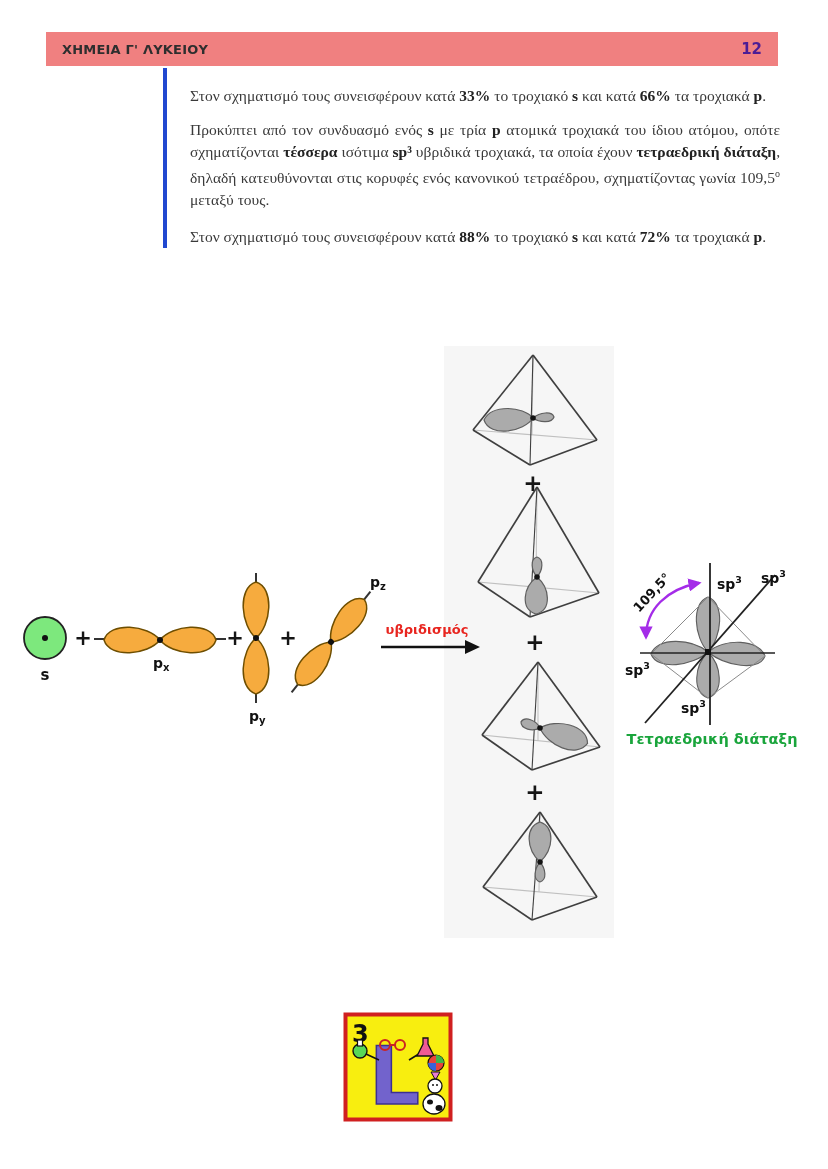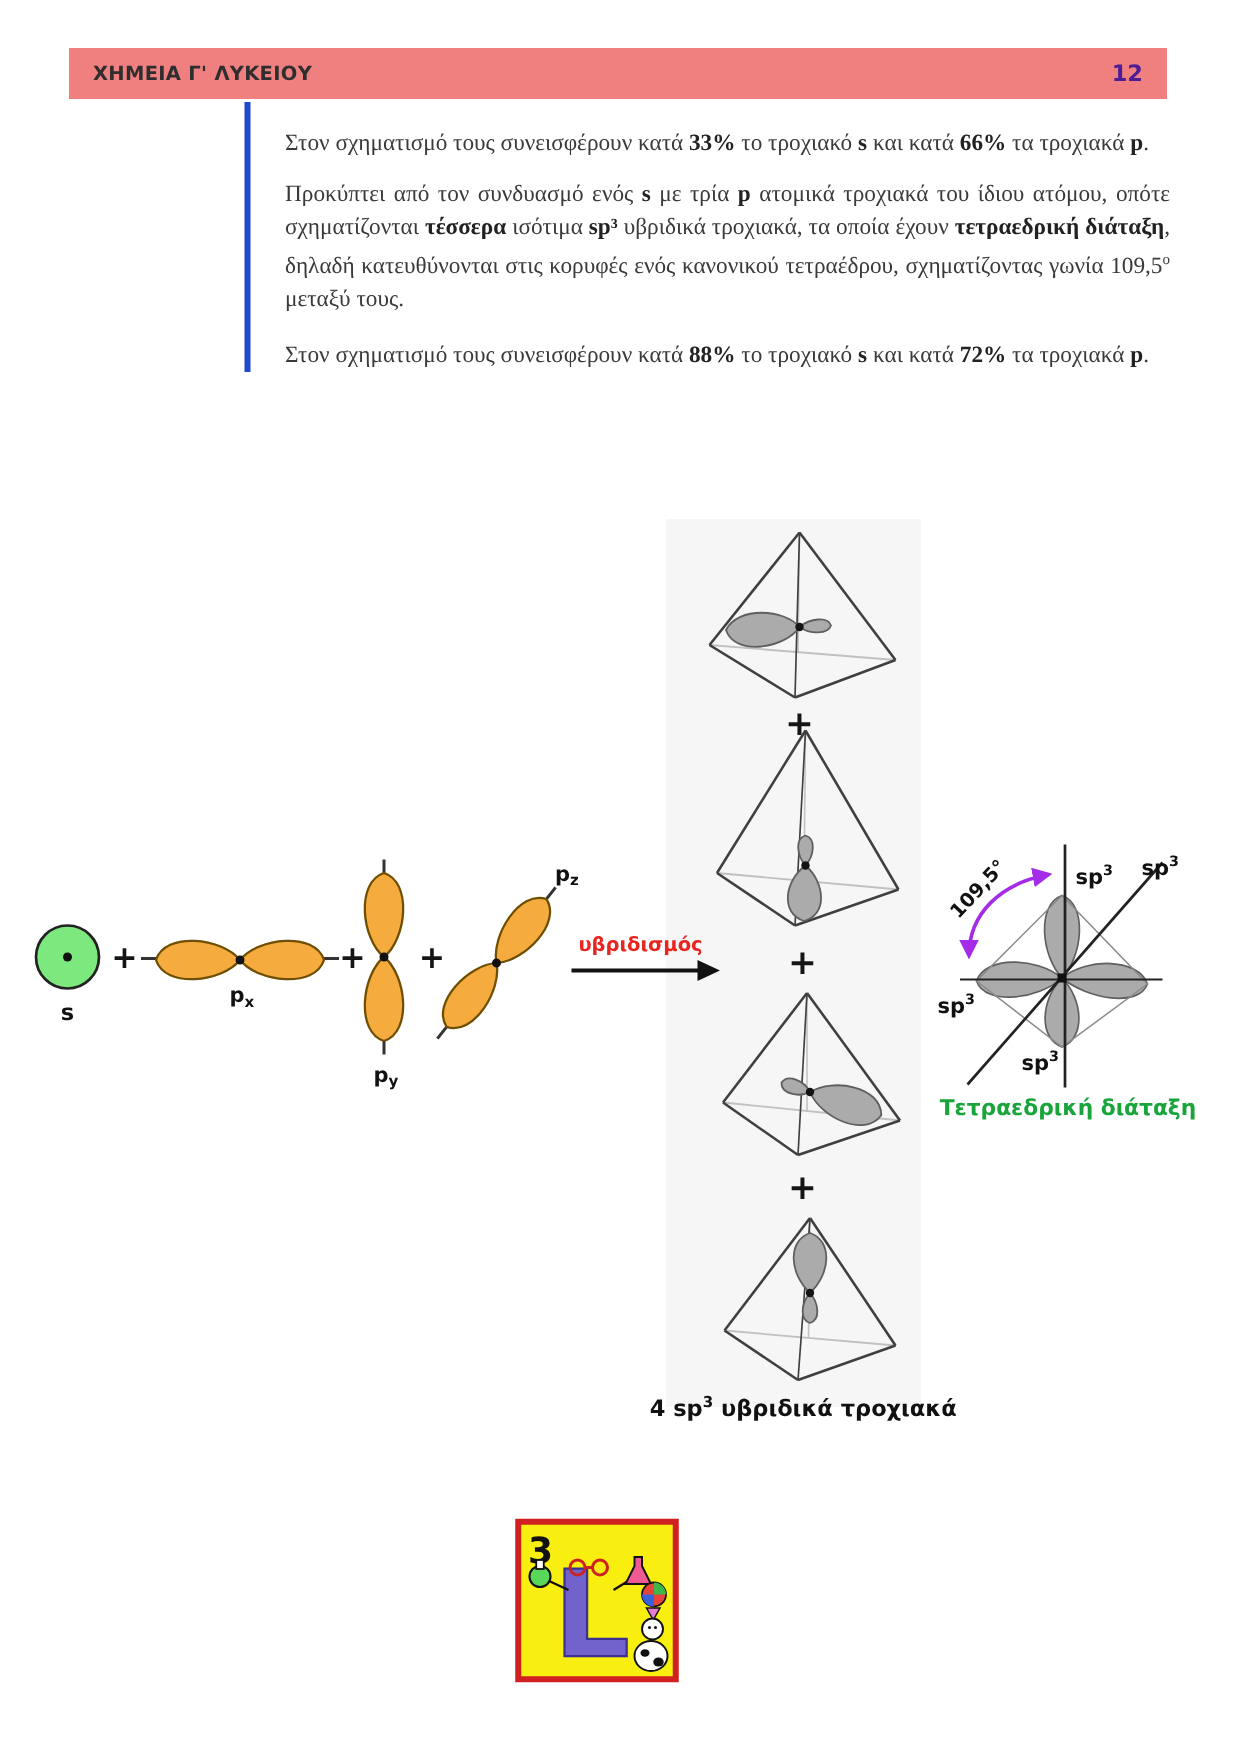--- a/index.html
+++ b/index.html
@@ -152,21 +152,20 @@
     <line x1="65" y1="9" x2="8" y2="84" stroke="#3f3f3f" stroke-width="1.7"></line>
     <line x1="65" y1="9" x2="122" y2="94" stroke="#3f3f3f" stroke-width="1.7"></line>
     <line x1="65" y1="9" x2="57" y2="117" stroke="#3f3f3f" stroke-width="1.1"></line>
     <line x1="8" y1="84" x2="57" y2="117" stroke="#3f3f3f" stroke-width="1.7"></line>
     <line x1="122" y1="94" x2="57" y2="117" stroke="#3f3f3f" stroke-width="1.7"></line>
     <path d="M65,59 C51,46 50,24 65,19 C80,24 79,46 65,59 Z" fill="#ababab" stroke="#5f5f5f" stroke-width="1.2"></path>
     <path d="M65,59 C59,66 58,77 65,79 C72,77 71,66 65,59 Z" fill="#ababab" stroke="#5f5f5f" stroke-width="1.2"></path>
     <circle cx="65" cy="59" r="2.8" fill="#141414"></circle>
   </svg>
 
-  <div class="result-caption"><span>4 sp</span><sup>3</sup><span> υβριδικά τροχιακά</span></div>
 
   <svg class="abs" style="left:615px;top:553px;" width="195" height="185" viewBox="0 0 195 185">
     <defs>
       <marker id="pArrow" viewBox="0 0 10 10" refX="8" refY="5" markerWidth="5.5" markerHeight="5.5" orient="auto-start-reverse">
         <path d="M0,0 L10,5 L0,10 Z" fill="#a42ce8"></path>
       </marker>
     </defs>
 
     <path d="M93,99 C79,84 76,50 93,44 C110,50 107,84 93,99 Z" fill="#ababab" stroke="#5f5f5f" stroke-width="1.1"></path>
     <path d="M93,99 C76,85 42,84 36,101 C42,118 78,113 93,99 Z" fill="#ababab" stroke="#5f5f5f" stroke-width="1.1"></path>

